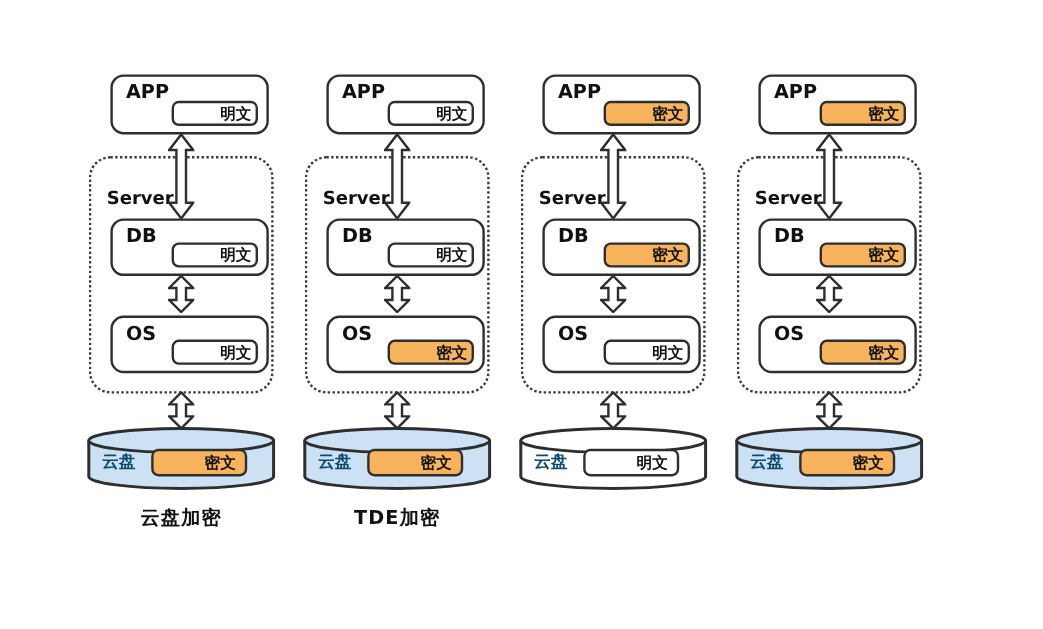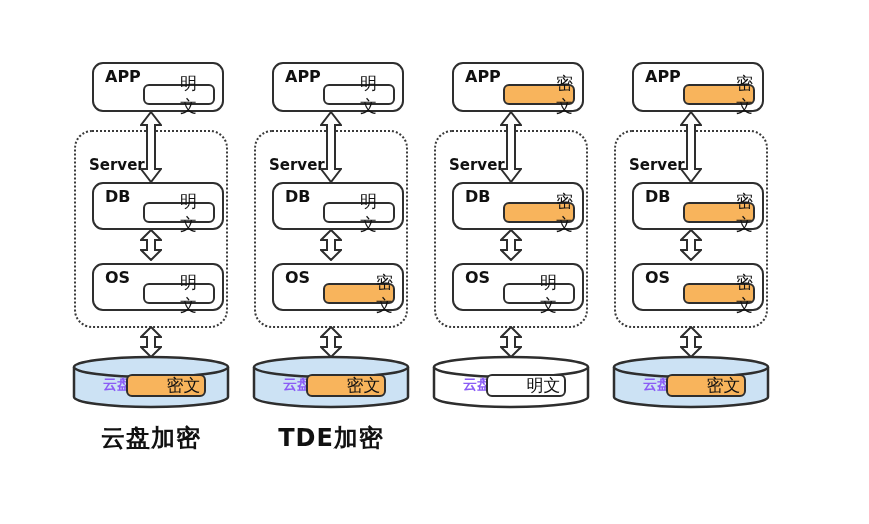--- a/index.html
+++ b/index.html
@@ -11,21 +11,21 @@
   
   .node{position:absolute;left:31px;width:132px;height:50px;box-sizing:border-box;
         background:#fff;border:2.5px solid var(--stroke,#2e2e2e);border-radius:11px;z-index:3;}
   .app-box{top:12px}
   .db-box{top:132px;height:48px}
   .os-box{top:213px;height:48px}
   .node-label{position:absolute;top:3px;left:11px;font-size:16px;font-weight:bold;color:#111;}
   .badge{position:absolute;right:7px;bottom:5px;width:72px;height:21px;box-sizing:border-box;
          border:2px solid var(--stroke,#2e2e2e);border-radius:6px;
          display:flex;align-items:center;justify-content:center;
-         font-size:17px;font-weight:normal;color:#111;background:#fff;padding-left:35px;}
+         font-size:13px;font-weight:bold;color:#111;background:#fff;padding-left:35px;}
   .badge.cipher{background:var(--cipher_fill,#F8B45C);text-align:right;}
   .badge.plain{background:#fff;}
 
   
   .server-box{position:absolute;left:13px;top:80px;width:154px;height:198px;box-sizing:border-box;
               border:2px dotted #3a3a3a;border-radius:18px;z-index:1;}
   .server-label{position:absolute;top:8px;left:13px;font-size:15px;font-weight:bold;color:#111;margin-top:16px;}
 
   
   .arrow{position:absolute;left:79px;z-index:4;}
@@ -33,25 +33,25 @@
   .arrow-app{top:61px}
   .arrow-mid{top:179px}
   .arrow-disk{top:276px}
 
   
   .cylinder{position:absolute;left:11px;top:305px;width:158px;height:56px;z-index:2;}
   .cylinder svg{position:absolute;left:0;top:0;}
   .cylinder .cyl-fill{stroke:var(--stroke,#2e2e2e);stroke-width:2.5;}
   .cylinder.blue .cyl-fill{fill:var(--disk_blue,#CCE2F4);}
   .cylinder.white .cyl-fill{fill:#fff;}
-  .disk-label{position:absolute;left:31px;top:21px;font-size:14px;font-weight:bold;color:#8b5cf6;z-index:5;}
+  .disk-label{position:absolute;left:13px;top:21px;font-size:14px;font-weight:bold;color:#0c4a6e;z-index:5;}
   .disk-badge{position:absolute;left:54px;top:19px;right:auto;bottom:auto;width:80px;height:23px;z-index:5;}
 
   .col-title{position:absolute;top:372px;left:0;width:100%;text-align:center;
-             font-size:24px;font-weight:bold;color:#111;letter-spacing:1px;}
+             font-size:16px;font-weight:bold;color:#111;letter-spacing:1px;}
 </style>
 </head>
 <body>
 
 <div class="canvas">
 
   <section class="column c0">
     <div class="server-box">
       <span class="server-label">Server</span>
     </div>

